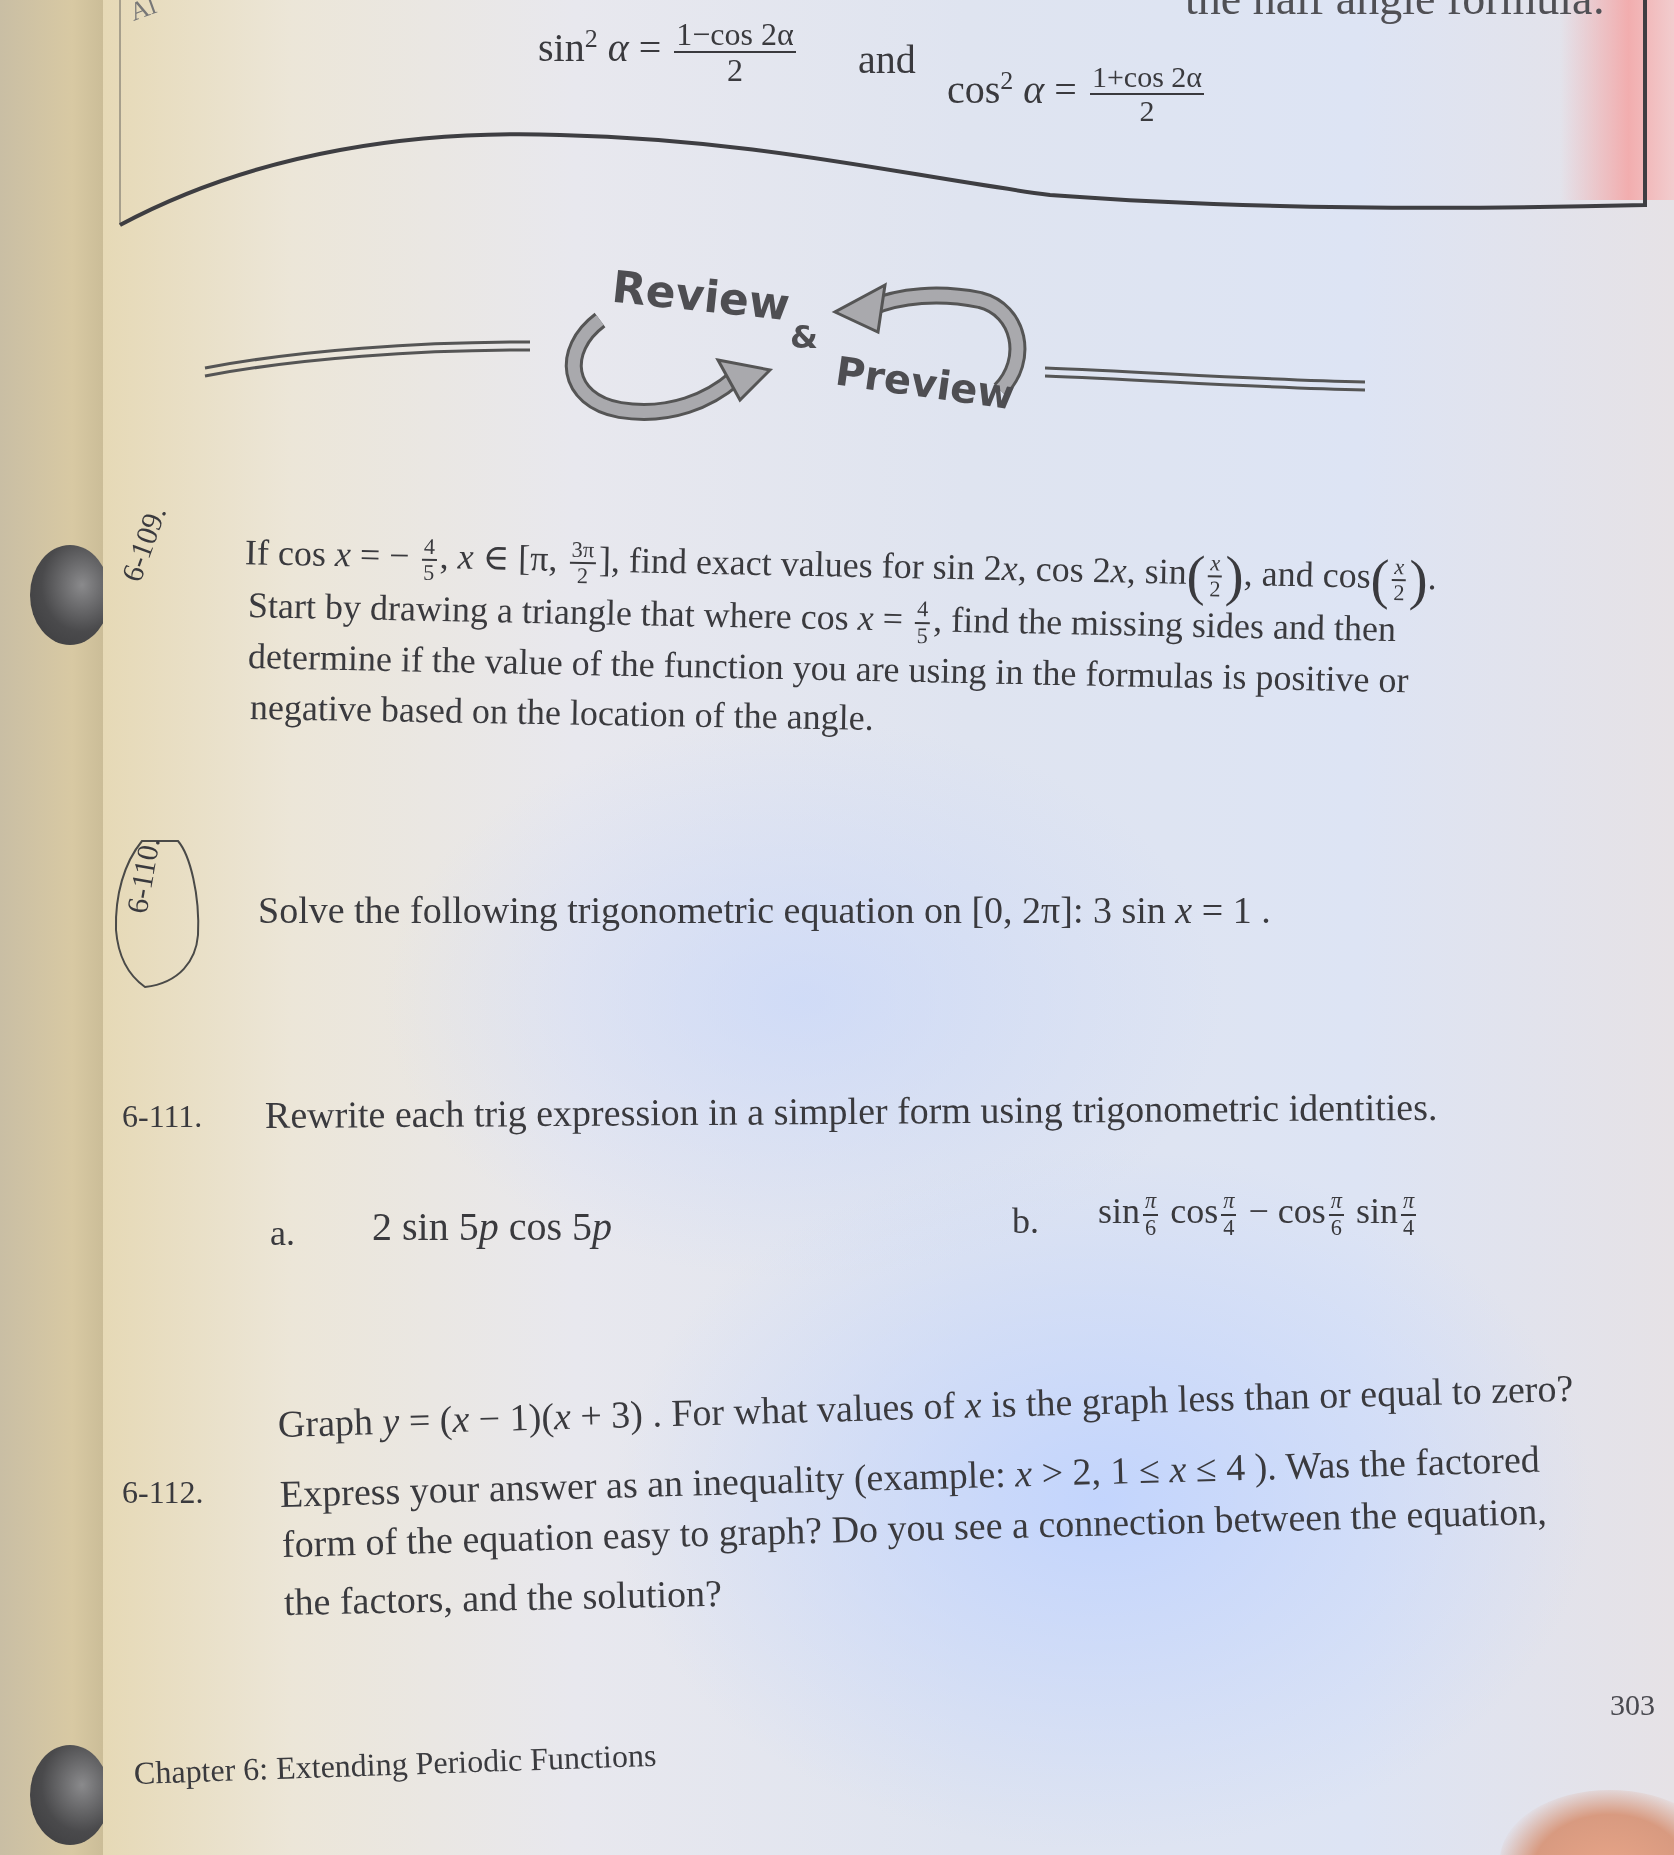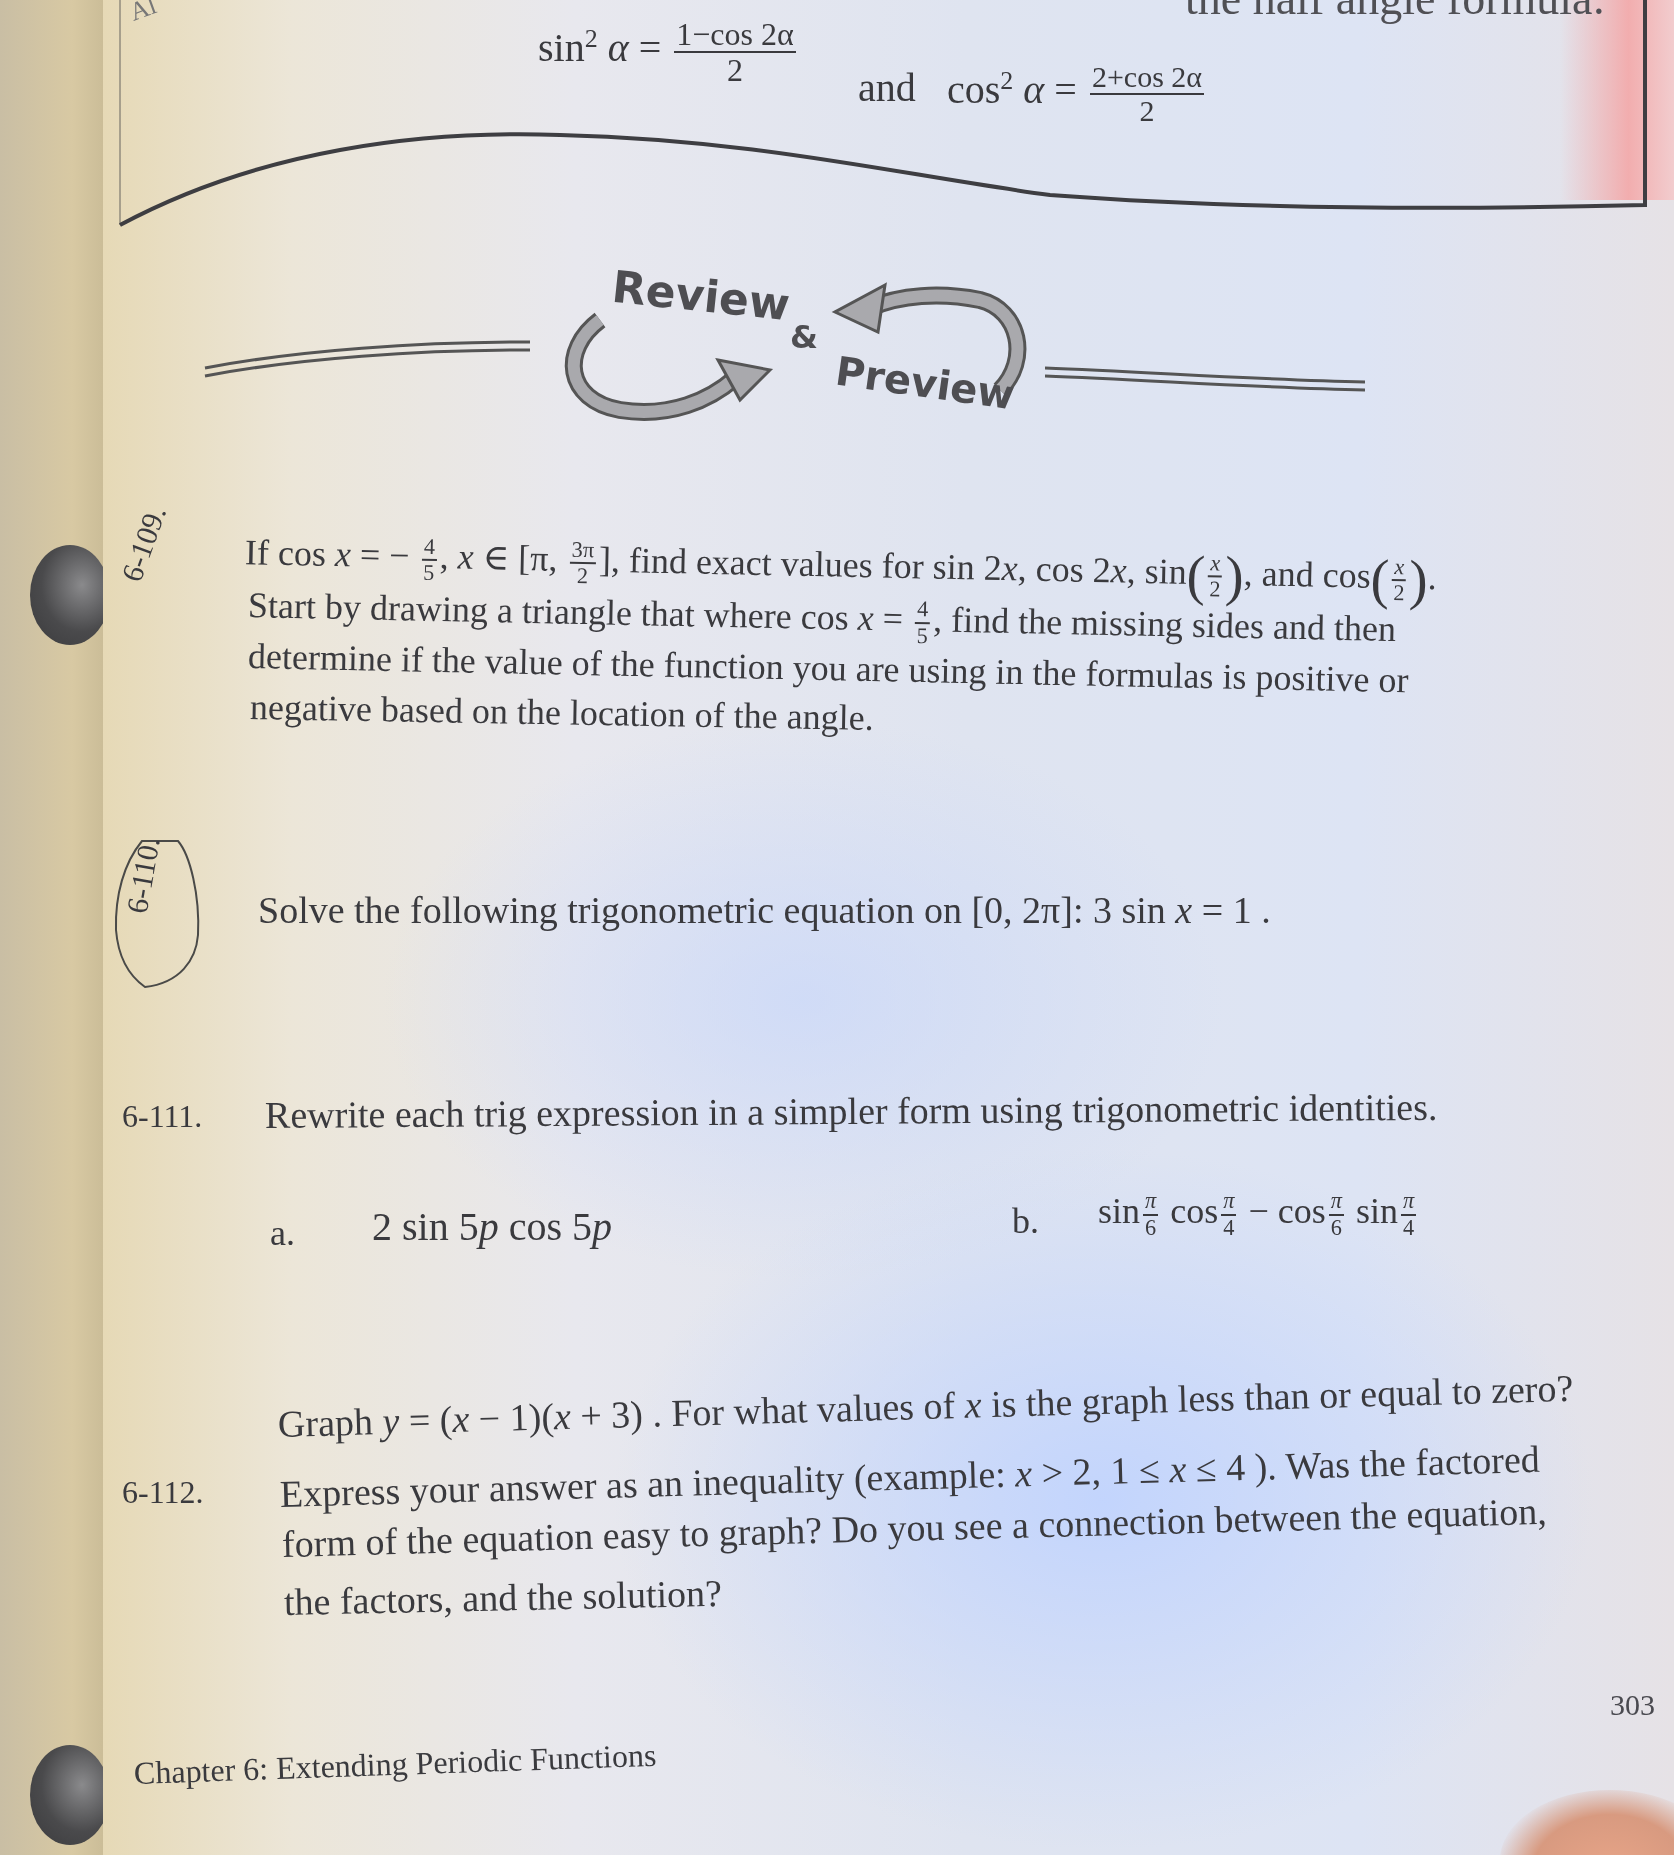--- a/index.html
+++ b/index.html
@@ -63,27 +63,27 @@
 
   <div class="abs math" style="left:538px;top:18px;font-size:40px;">
     <span>sin</span><sup style="font-size:26px">2</sup>
     <span class="it">α</span>
     <span>=</span>
     <span class="frac" style="font-size:32px;">
       <span class="num">1−cos 2α</span>
       <span class="den">2</span>
     </span>
   </div>
-  <div class="abs math" style="left:858px;top:64px;font-size:40px;">and</div>
+  <div class="abs math" style="left:858px;top:36px;font-size:40px;">and</div>
   <div class="abs math" style="left:940px;top:62px;font-size:40px;margin-left:7px;">
     <span>cos</span><sup style="font-size:26px">2</sup>
     <span class="it">α</span>
     <span>=</span>
     <span class="frac" style="font-size:30px;">
-      <span class="num">2+cos 2α</span>
+      <span class="num">1+cos 2α</span>
       <span class="den">2</span>
     </span>
   </div>
 </div>
 
 <div>
   <svg class="abs" style="left:0;top:250px;" width="1674" height="180">
     <path d="M205,118 C300,100 420,92 530,92" fill="none" stroke="#555" stroke-width="3"></path>
     <path d="M205,126 C300,108 420,100 530,100" fill="none" stroke="#555" stroke-width="3"></path>
     <path d="M1045,118 C1150,122 1260,130 1365,132" fill="none" stroke="#555" stroke-width="3"></path>

